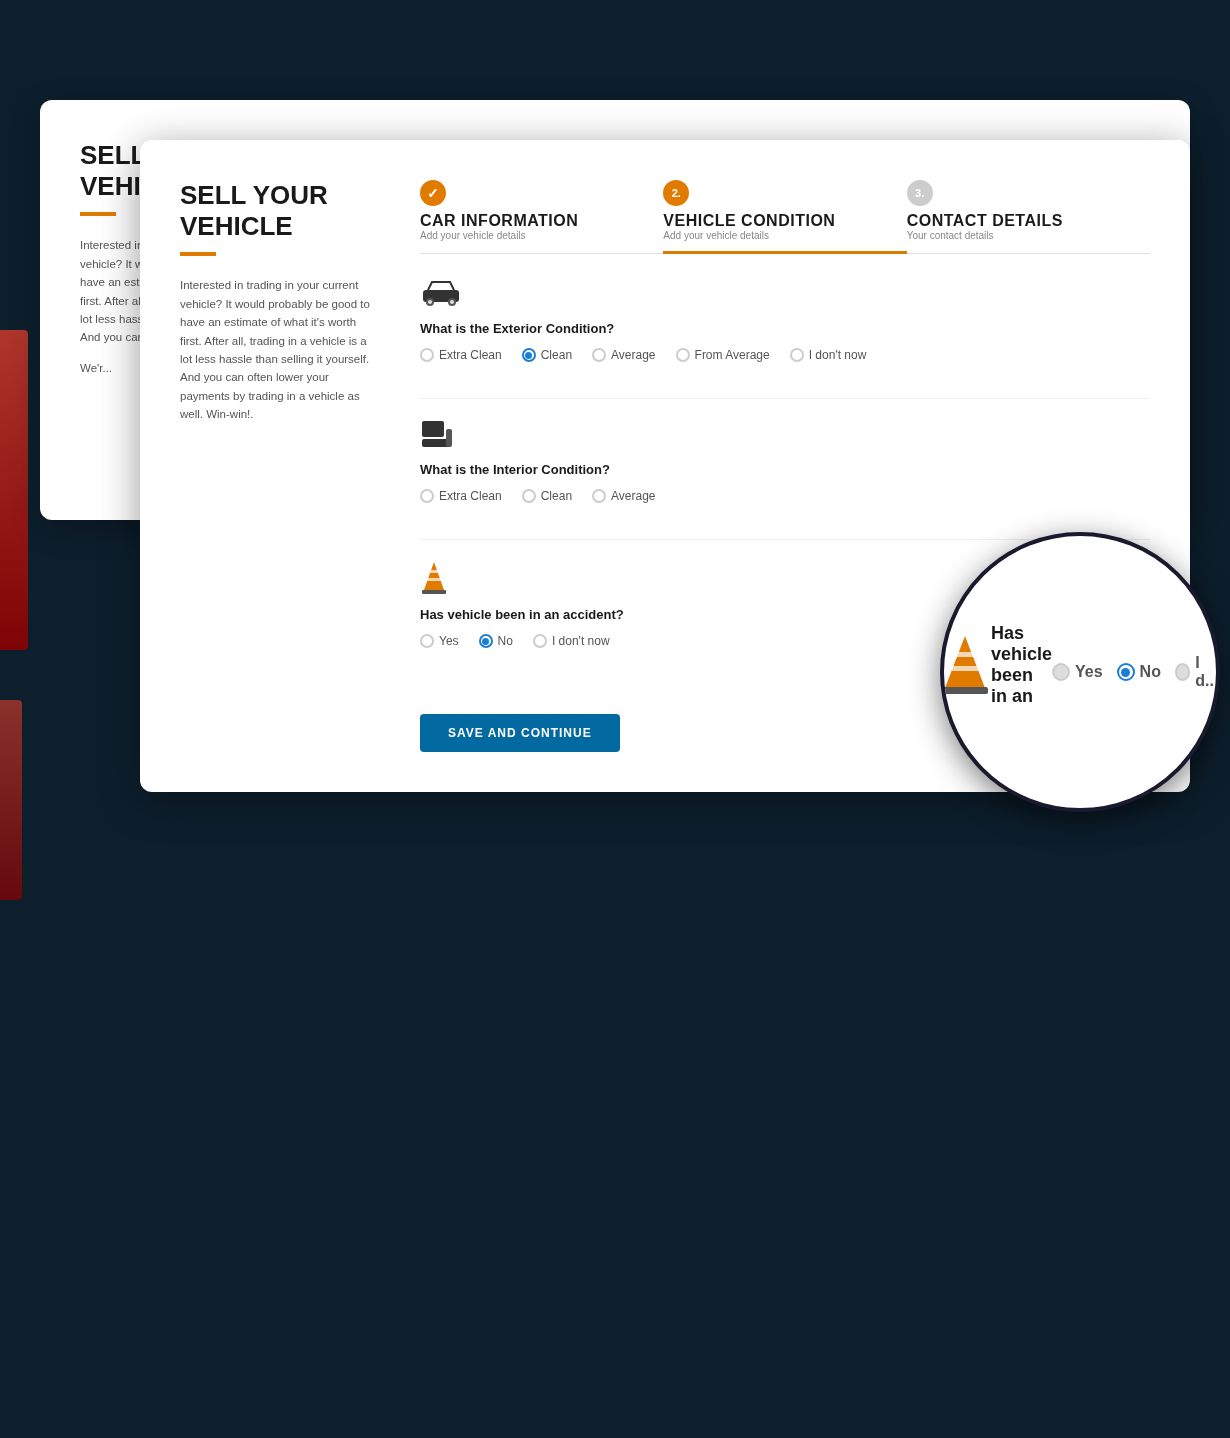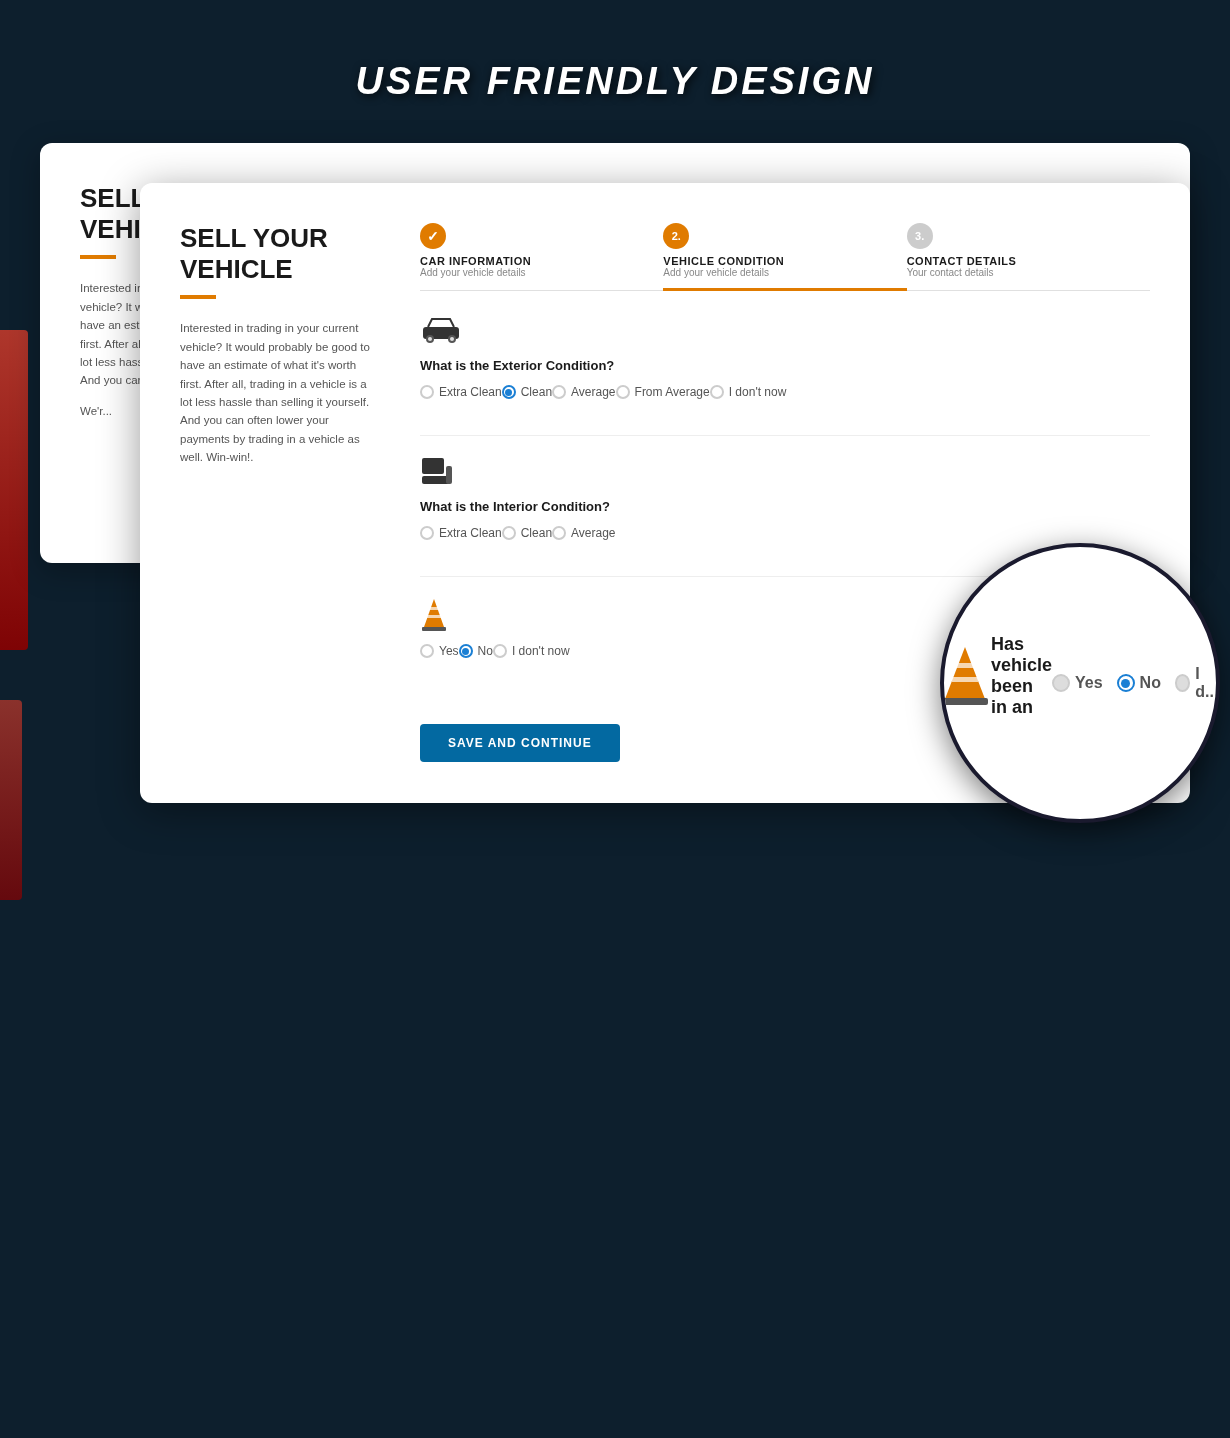--- a/index.html
+++ b/index.html
@@ -165,21 +165,21 @@
     .step-num.completed {
       background: #e07b00;
     }
     .step-num.inactive {
       background: #ccc;
     }
     .step-check {
       font-size: 14px;
     }
     .step-label {
-      font-size: 11px;
+      font-size: 16px;
       font-weight: 700;
       color: #1a1a1a;
       text-transform: uppercase;
       letter-spacing: 0.5px;
     }
     .step-sublabel {
       font-size: 10px;
       color: #888;
     }
 
@@ -220,20 +220,21 @@
       margin-bottom: 6px;
     }
     .condition-question {
       font-size: 13px;
       font-weight: 600;
       color: #1a1a1a;
       margin-bottom: 12px;
     }
     .radio-group {
       display: flex;
+      gap: 20px;
       flex-wrap: wrap;
     }
     .radio-item {
       display: flex;
       align-items: center;
       gap: 5px;
       cursor: pointer;
     }
     .radio-circle {
       width: 14px;
@@ -344,21 +345,20 @@
       font-weight: 600;
     }
   </style>
 </head>
 <body>
 
 <div class="red-stripe"></div>
 <div class="red-stripe-2"></div>
 
 <div class="hero-header">
-  <div class="hero-subtitle">USER FRIENDLY DESIGN</div>
 </div>
 
 <div class="main-container">
 
   <div class="card-back">
     <div class="card-body">
 
       <div class="card-left">
         <div class="sell-title">SELL YOUR<br>VEHICLE</div>
         <div class="title-underline"></div>
@@ -526,20 +526,21 @@
         <div class="condition-section" style="border-bottom:none;">
           <div class="condition-icon">
             
             <svg width="28" height="34" viewBox="0 0 28 34" fill="none" xmlns="http://www.w3.org/2000/svg">
               <polygon points="14,2 24,30 4,30" fill="#e07b00"></polygon>
               <rect x="2" y="30" width="24" height="4" rx="1" fill="#555"></rect>
               <rect x="7" y="18" width="14" height="3" fill="white" opacity="0.7"></rect>
               <rect x="9" y="10" width="10" height="3" fill="white" opacity="0.7"></rect>
             </svg>
           </div>
+          <div class="condition-question">Has vehicle been in an accident?</div>
           <div class="radio-group">
             <div class="radio-item">
               <div class="radio-circle"></div>
               <span class="radio-label">Yes</span>
             </div>
             <div class="radio-item">
               <div class="radio-circle selected"></div>
               <span class="radio-label">No</span>
             </div>
             <div class="radio-item">

